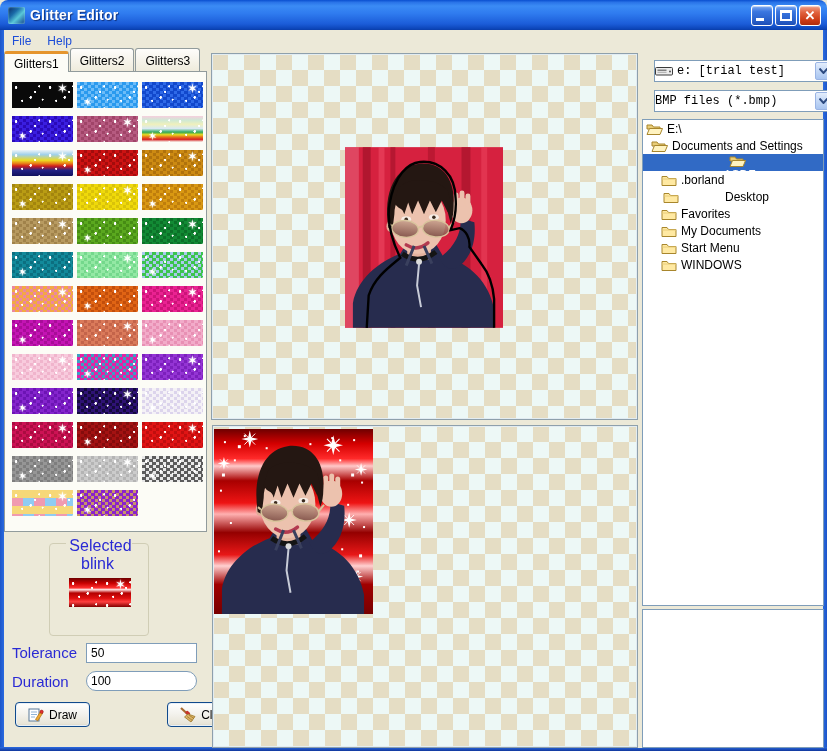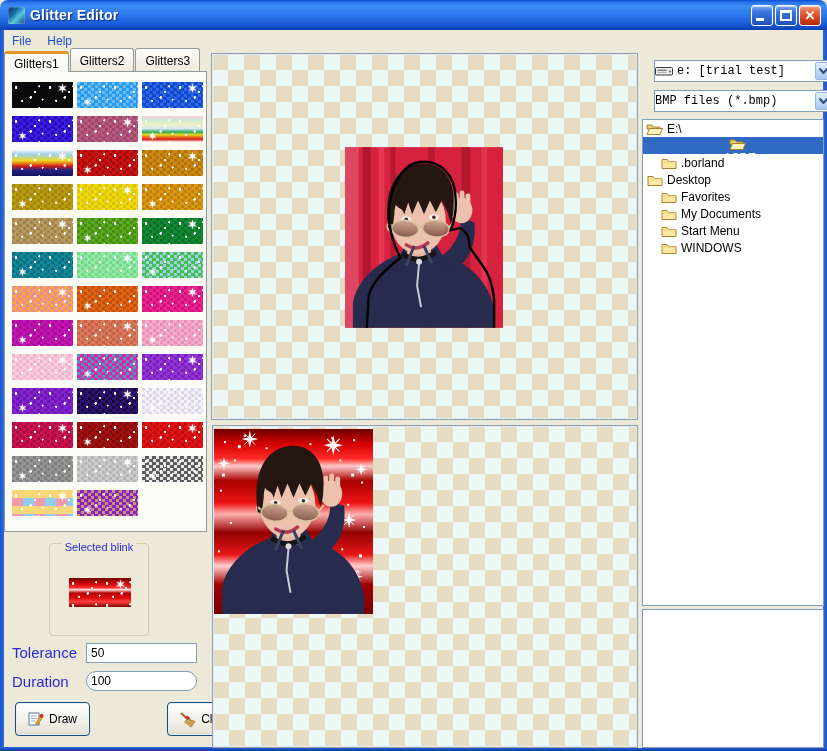--- a/index.html
+++ b/index.html
@@ -56,29 +56,29 @@
       radial-gradient(circle 1px at 90% 80%, #fff 0.8px, transparent 1.2px);
     background-size:34px 22px; }
   .swatch::after, .blink-swatch::after { content:"\2736"; position:absolute; right:5px; top:-1px;
     color:#fff; font-size:13px; text-shadow:0 0 2px rgba(255,255,255,.9); }
   .swatch:nth-child(even)::after { right:auto; left:6px; top:auto; bottom:-1px; font-size:11px; }
 
   
   .blink-group { position:absolute; left:49px; top:543px; width:100px; height:93px;
     border:1px solid #d0cdb5; border-radius:4px; }
   .blink-label { position:absolute; left:0; top:-7px; width:100%; text-align:center; }
-  .blink-label span { background:#ece9d8; padding:0 3px; color:#2a2ad4; font-size:11px; }
+  .blink-label span { background:#ece9d8; padding:0 3px; color:#2a2ad4; font-size:16px; }
   .blink-swatch { position:absolute; left:19px; top:34px; width:62px; height:29px; overflow:hidden;
     background:linear-gradient(180deg,#6e0000 0%,#c80000 18%,#ff3030 34%,#ffdede 40%,#b40000 52%,#e01010 70%,#ff4040 82%,#800000 100%); }
 
   
   .param-label { position:absolute; color:#2a2ad4; font-size:15px; }
   .param-input { position:absolute; width:111px; height:20px; border:1px solid #7f9db9; background:#fff;
     font-family:"Liberation Sans",sans-serif; font-size:12px; padding:2px 4px; color:#000; }
-  .xp-button { position:absolute; width:75px; height:34px; border:1px solid #104a8c; border-radius:4px;
+  .xp-button { position:absolute; width:75px; height:25px; border:1px solid #104a8c; border-radius:4px;
     background:linear-gradient(180deg,#ffffff 0%,#f4f3ee 45%,#e8e5d8 90%,#d8d4c4 100%);
     box-shadow:inset 0 0 0 1px #e8f0f8; display:flex; align-items:center; justify-content:center; gap:5px;
     font-size:12px; color:#000; cursor:pointer; }
   .xp-button svg { flex:none; }
 
   
   .canvas { position:absolute; border:1px solid #8ea0ac; box-shadow:inset 0 0 0 1px #e2ecf2;
     background:repeating-conic-gradient(#edf8f6 0 25%, #e5ddc4 0 50%) 0 0 / 32px 32px; }
   .canvas-top { left:211px; top:53px; width:427px; height:367px; }
   .canvas-bottom { left:212px; top:425px; width:426px; height:323px; }
@@ -351,35 +351,42 @@
   </div>
 
   <div class="listbox tree-box" id="tree">
       <div class="tree-row" style="padding-left: 3px;">
         <svg width="17" height="14" viewBox="0 0 17 14">
           <path d="M1,3 h5 l1.5,2 h6.5 v2 h-13 z" fill="#e8cc78" stroke="#a8862c"></path>
           <path d="M3.5,6.5 h13 l-2.5,6 h-13 z" fill="#fff3c0" stroke="#a8862c"></path>
         </svg>
         <span>E:\</span>
       </div>
+      <div class="tree-row" style="padding-left: 8px;">
+        <svg width="17" height="14" viewBox="0 0 17 14">
+          <path d="M1,3 h5 l1.5,2 h6.5 v2 h-13 z" fill="#e8cc78" stroke="#a8862c"></path>
+          <path d="M3.5,6.5 h13 l-2.5,6 h-13 z" fill="#fff3c0" stroke="#a8862c"></path>
+        </svg>
+        <span>Documents and Settings</span>
+      </div>
       <div class="tree-row sel" style="padding-left: 13px;">
         <svg width="17" height="14" viewBox="0 0 17 14">
           <path d="M1,3 h5 l1.5,2 h6.5 v2 h-13 z" fill="#e8cc78" stroke="#a8862c"></path>
           <path d="M3.5,6.5 h13 l-2.5,6 h-13 z" fill="#fff3c0" stroke="#a8862c"></path>
         </svg>
         <span>ASDF</span>
       </div>
       <div class="tree-row" style="padding-left: 18px;">
         <svg width="16" height="14" viewBox="0 0 16 14">
           <path d="M1,3.5 h5 l1.5,2 h7.5 v7 h-14 z" fill="#ffe9a2" stroke="#a8862c"></path>
           <path d="M1,6 h14" stroke="#e8cc78" stroke-width="1"></path>
         </svg>
         <span>.borland</span>
       </div>
-      <div class="tree-row" style="padding-left: 4px;">
+      <div class="tree-row" style="padding-left: 20px; gap: 42px;">
         <svg width="16" height="14" viewBox="0 0 16 14">
           <path d="M1,3.5 h5 l1.5,2 h7.5 v7 h-14 z" fill="#ffe9a2" stroke="#a8862c"></path>
           <path d="M1,6 h14" stroke="#e8cc78" stroke-width="1"></path>
         </svg>
         <span>Desktop</span>
       </div>
       <div class="tree-row" style="padding-left: 18px;">
         <svg width="16" height="14" viewBox="0 0 16 14">
           <path d="M1,3.5 h5 l1.5,2 h7.5 v7 h-14 z" fill="#ffe9a2" stroke="#a8862c"></path>
           <path d="M1,6 h14" stroke="#e8cc78" stroke-width="1"></path>

